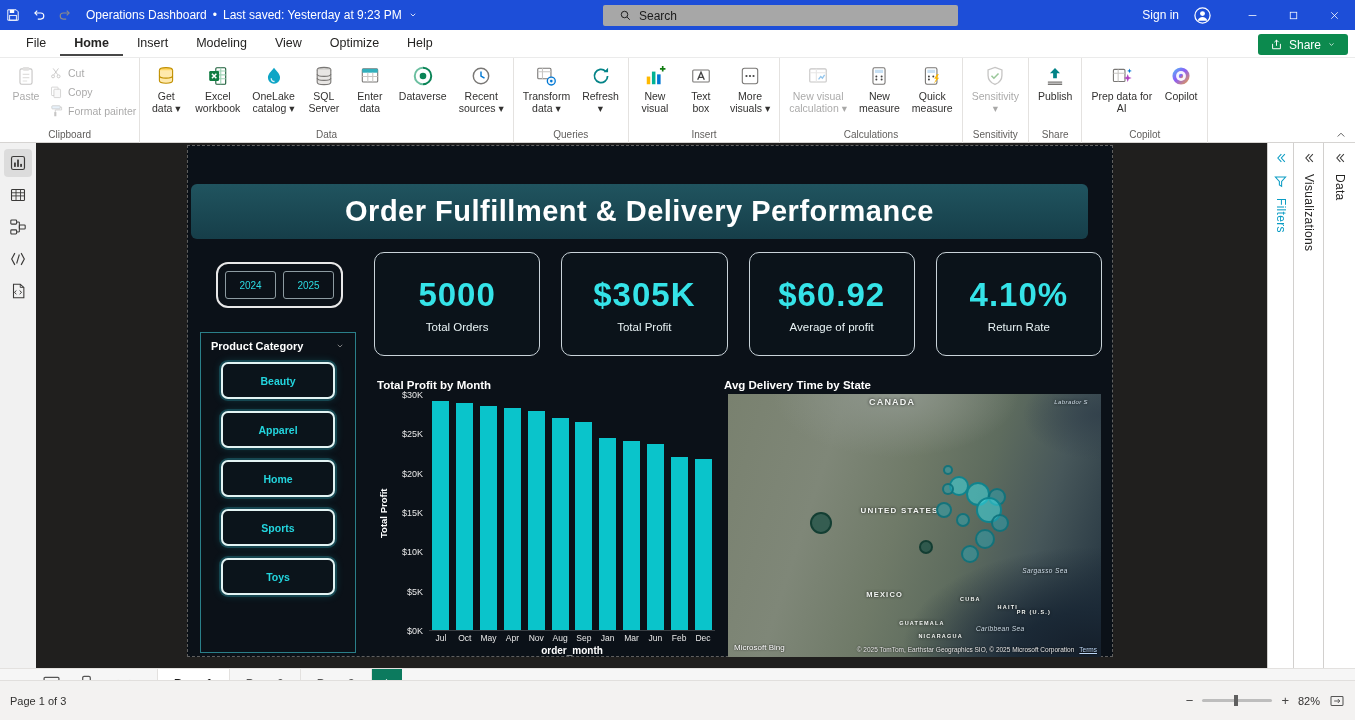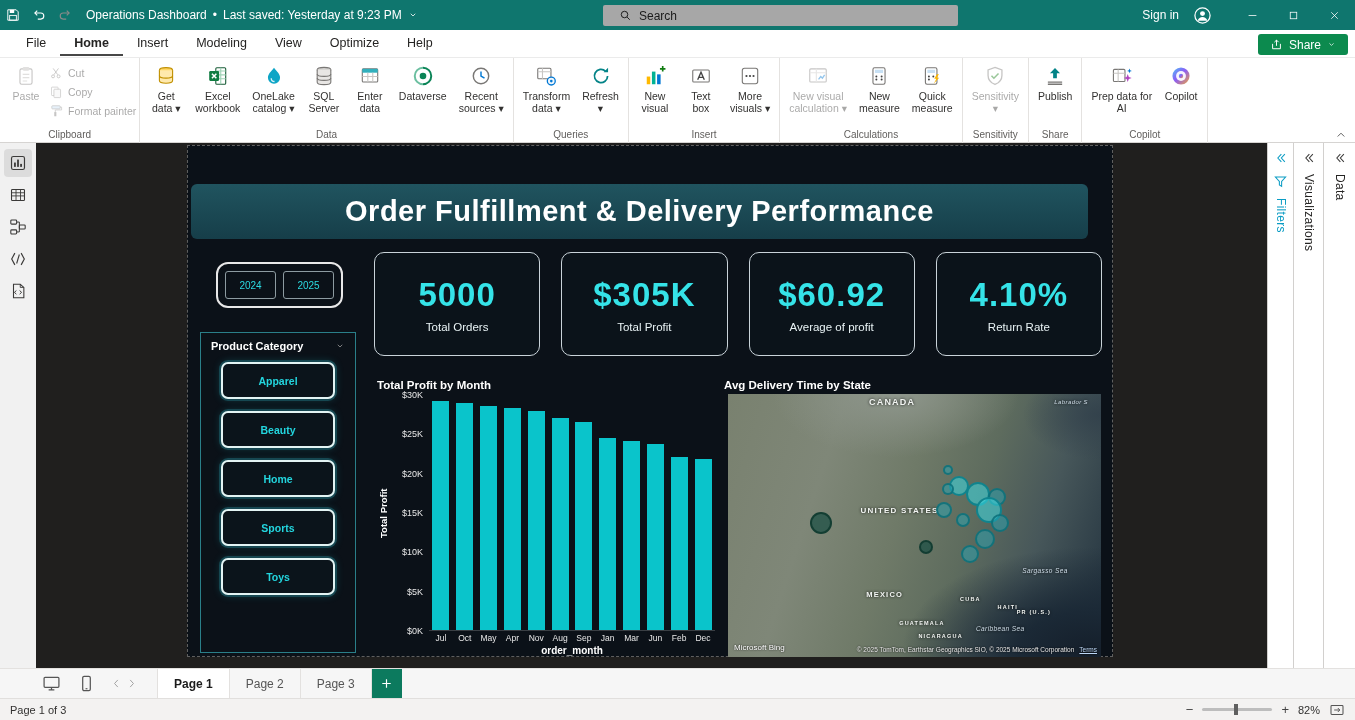--- a/index.html
+++ b/index.html
@@ -4,21 +4,21 @@
 <style>
   * { margin:0; padding:0; box-sizing:border-box; }
   html,body { width:1355px; height:720px; overflow:hidden; background:#fff;
               font-family:"Liberation Sans", sans-serif; }
   #app { position:relative; width:1355px; height:720px; }
 
   .icon { display:inline-block; }
   .icon svg { width:100%; height:100%; display:block; }
 
   
-  #titlebar { position:absolute; top:0; left:0; right:0; height:30px; background:#0f766e;
+  #titlebar { position:absolute; top:0; left:0; right:0; height:30px; background:#1d4ed8;
               color:#fff; display:flex; align-items:center; }
   .tbbtn { width:26px; height:24px; display:flex; align-items:center; justify-content:center; }
   .tbbtn .icon { width:16px; height:16px; }
   #doc-title-area { display:flex; align-items:center; gap:6px; margin-left:8px; font-size:12px; }
   #doc-title-area .caret { width:10px; height:10px; }
   .tb-search { position:absolute; left:603px; top:5px; width:355px; height:21px; background:#a7a7a7;
                border-radius:2px; display:flex; align-items:center; padding-left:16px; gap:7px;
                color:#1b1b1b; font-size:12px; }
   .tb-search .icon { width:13px; height:13px; }
   .tb-right { margin-left:auto; display:flex; align-items:center; height:100%; }
@@ -154,21 +154,21 @@
   .pb-nav .icon { width:13px; height:13px; }
   #page-tabs { display:flex; align-items:stretch;padding-left:9px; }
   .ptab { padding:0 16px; display:flex; align-items:center; font-size:12px; color:#555;
           border-right:1px solid #e3e1df; }
   .ptab:first-child { border-left:1px solid #e3e1df; }
   .ptab.active { background:#fff; color:#1b1b1b; font-weight:bold; }
   .addpage { width:30px; background:#0c7a5e; display:flex; align-items:center; justify-content:center; }
   .addpage .icon { width:13px; height:13px; }
 
   
-  #statusbar { position:absolute; left:0; right:0; bottom:0; height:22px; background:#f3f2f1;
+  #statusbar { position:absolute; left:0; right:0; bottom:0; height:40px; background:#f3f2f1;
                border-top:1px solid #e1dfdd; display:flex; align-items:center; padding:0 10px;
                font-size:11px; color:#323130; }
   .sb-right { margin-left:auto; display:flex; align-items:center; gap:9px; }
   .zoomglyph { font-size:13px; color:#444; }
   .ztrack { width:70px; height:3px; background:#bdbdbd; position:relative; border-radius:2px; }
   .zthumb { position:absolute; left:45%; top:-4px; width:4px; height:11px; background:#5f5f5f; }
   .fiticon { width:16px; height:16px; }
 </style>
 </head>
 <body>
@@ -709,22 +709,22 @@
       <div class="cat-box">
         <div class="cat-header">
           <span>Product Category</span>
           <span class="icon caret">
               <svg viewBox="0 0 20 20">
                 <path d="M5.5 7.5L10 12l4.5-4.5" fill="none" stroke="#9a9a9a" stroke-width="1.6"></path>
               </svg>
             </span>
         </div>
         <div class="cat-list">
+            <div class="catbtn">Beauty</div>
             <div class="catbtn">Apparel</div>
-            <div class="catbtn">Beauty</div>
             <div class="catbtn">Home</div>
             <div class="catbtn">Sports</div>
             <div class="catbtn">Toys</div>
           </div>
       </div>
 
       <div class="chart-box">
         <div class="vtitle">Total Profit by Month</div>
         <div class="ylab">Total Profit</div>
         <div class="yticks">

